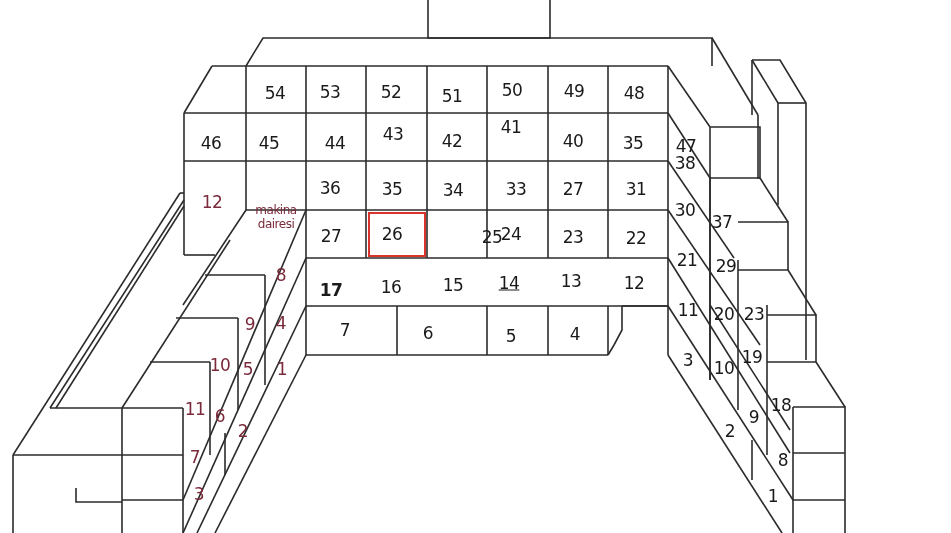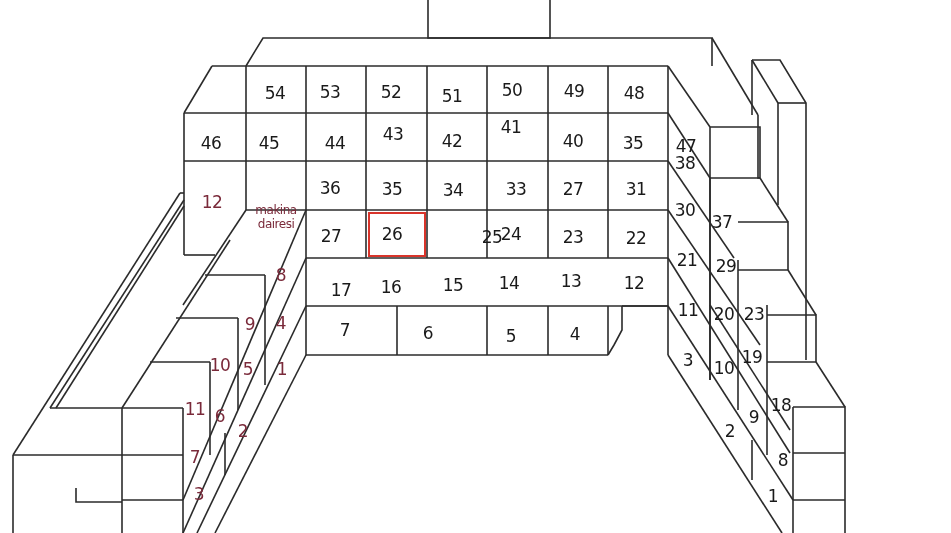--- a/index.html
+++ b/index.html
@@ -138,24 +138,24 @@
   <span class="lbl" style="left:573px; top:189px;">27</span>
   <span class="lbl" style="left:636px; top:189px;">31</span>
 
   <span class="lbl" style="left:331px; top:236px;">27</span>
   <span class="lbl" style="left:392px; top:234px;">26</span>
   <span class="lbl" style="left:452px; top:237px;margin-left:40px;">25</span>
   <span class="lbl" style="left:511px; top:234px;">24</span>
   <span class="lbl" style="left:573px; top:237px;">23</span>
   <span class="lbl" style="left:636px; top:238px;">22</span>
 
-  <span class="lbl" style="left:341px; top:290px;">17</span>
+  <span class="lbl" style="left:331px; top:290px;font-weight:bold;">17</span>
   <span class="lbl" style="left:391px; top:287px;">16</span>
   <span class="lbl" style="left:453px; top:285px;">15</span>
-  <span class="lbl" style="left:509px; top:283px;">14</span>
+  <span class="lbl" style="left:509px; top:283px;text-decoration:underline;">14</span>
   <span class="lbl" style="left:571px; top:281px;">13</span>
   <span class="lbl" style="left:634px; top:283px;">12</span>
 
   <span class="lbl" style="left:345px; top:330px;">7</span>
   <span class="lbl" style="left:428px; top:333px;">6</span>
   <span class="lbl" style="left:511px; top:336px;">5</span>
   <span class="lbl" style="left:575px; top:334px;">4</span>
 
   <span class="lbl" style="left:686px; top:118px;margin-top:28px;">47</span>
   <span class="lbl" style="left:685px; top:163px;">38</span>

